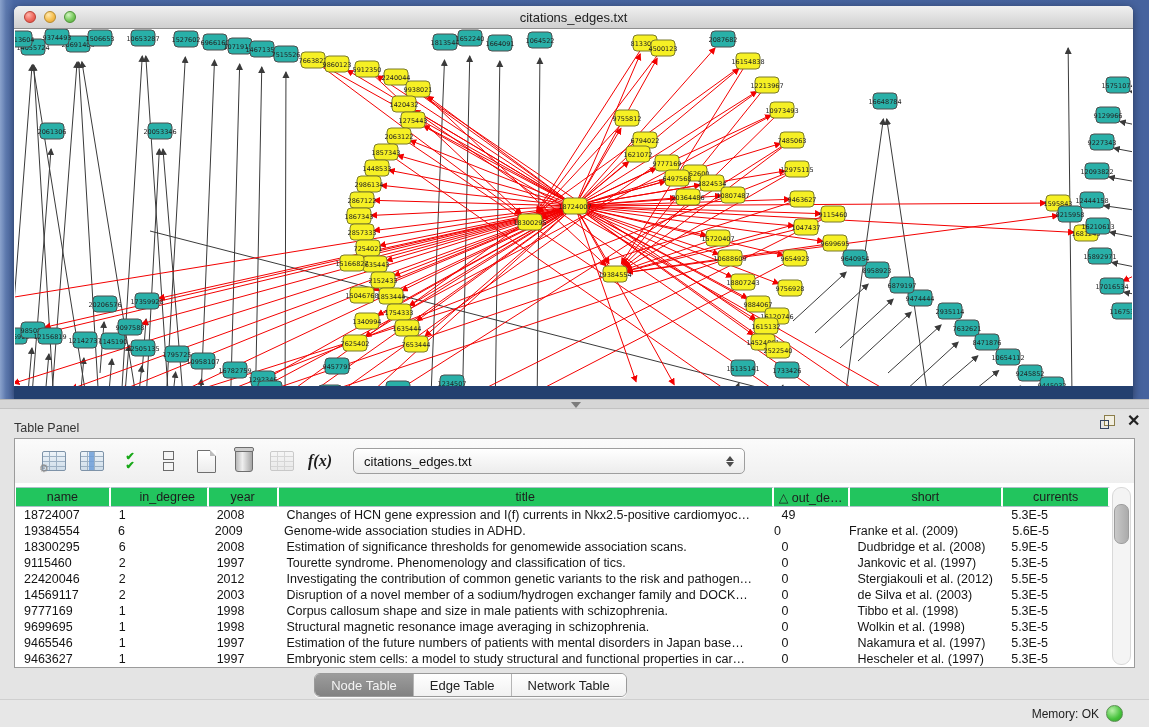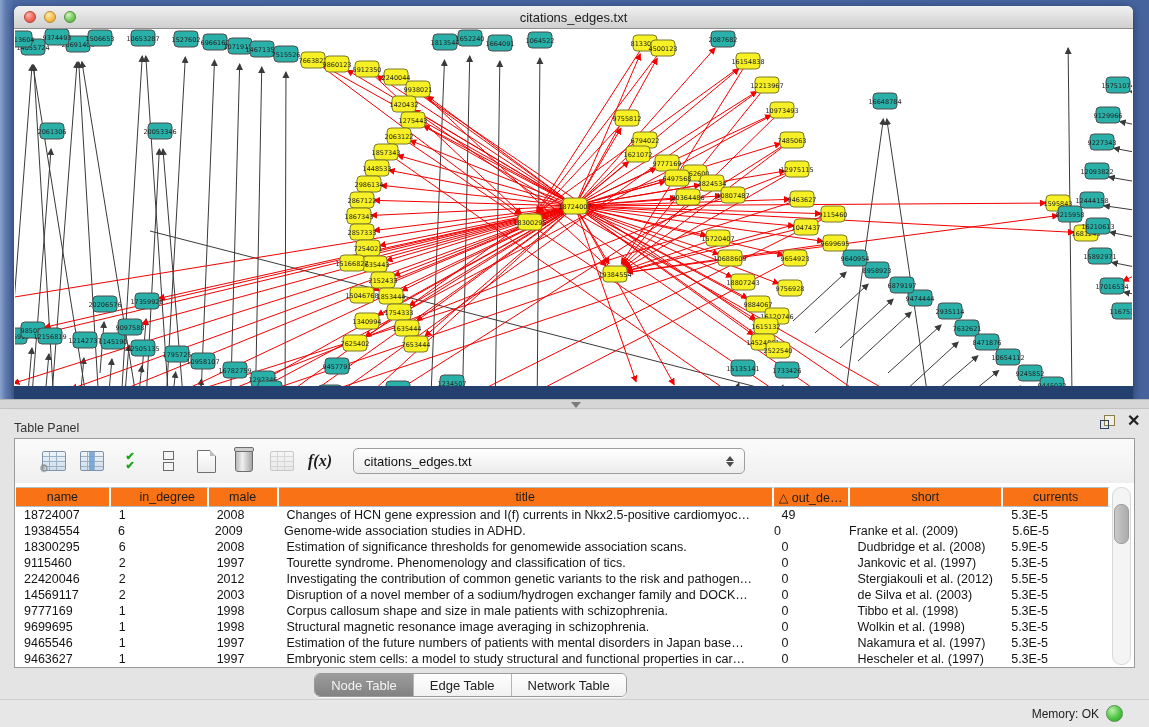--- a/index.html
+++ b/index.html
@@ -57,21 +57,21 @@
     background:linear-gradient(#ffffff,#ececec);display:flex;align-items:center;cursor:pointer;
     box-shadow:inset 0 1px 0 #fff;}
   #table-select .val{flex:1;font-size:13px;color:#111;padding-left:10px;}
   #table-select .spin{width:16px;display:flex;flex-direction:column;align-items:center;gap:1px;margin-right:6px;}
   #table-select .spin i{width:0;height:0;border-left:4px solid transparent;border-right:4px solid transparent;}
   #table-select .spin .up{border-bottom:5px solid #4c4c4c;}
   #table-select .spin .dn{border-top:5px solid #4c4c4c;}
   
   #grid{position:absolute;left:1px;top:48px;right:24px;}
   #grid-head{display:flex;height:20px;}
-  .hcell{background:#f97316;border-right:2px solid #ffffff;border-top:1px solid #aebfc9;border-bottom:1px solid #aebfc9;
+  .hcell{background:#22c55e;border-right:2px solid #ffffff;border-top:1px solid #aebfc9;border-bottom:1px solid #aebfc9;
     font-size:12.5px;color:#1d1d1d;display:flex;align-items:center;justify-content:center;
     box-sizing:border-box;white-space:nowrap;overflow:hidden;cursor:pointer;}
   #grid-body{background:#fff;}
   .trow{display:flex;height:16px;line-height:16px;cursor:default;}
   .tcell{font-size:12.5px;color:#141414;white-space:nowrap;overflow:hidden;box-sizing:border-box;padding-left:8px;}
   
   #vscroll{position:absolute;right:3px;top:48px;width:17px;height:176px;background:#f4f4f4;
     border:1px solid #d9d9d9;border-radius:9px;}
   #vscroll .thumb{position:absolute;left:1px;top:16px;width:13px;height:38px;border-radius:7px;
     background:linear-gradient(90deg,#c9c9c9,#ababab);border:1px solid #9d9d9d;}
@@ -595,21 +595,21 @@
           <i class="up"></i>
           <i class="dn"></i>
         </span>
     </div>
   </div>
 
   <div id="grid">
     <div id="grid-head">
         <div class="hcell" style="width: 95px;">name</div>
         <div class="hcell" style="width: 98px; padding-left: 17px;">in_degree</div>
-        <div class="hcell" style="width: 70px;">male</div>
+        <div class="hcell" style="width: 70px;">year</div>
         <div class="hcell" style="width: 496px;">title</div>
         <div class="hcell" style="width: 76px;">△ out_de…</div>
         <div class="hcell" style="width: 154px;">short</div>
         <div class="hcell" style="width: 107px;">currents</div>
       </div>
     <div id="grid-body">
         <div class="trow">
           <div class="tcell" style="width: 95px;">18724007</div>
           <div class="tcell" style="width: 98px;">1</div>
           <div class="tcell" style="width: 70px;">2008</div>

